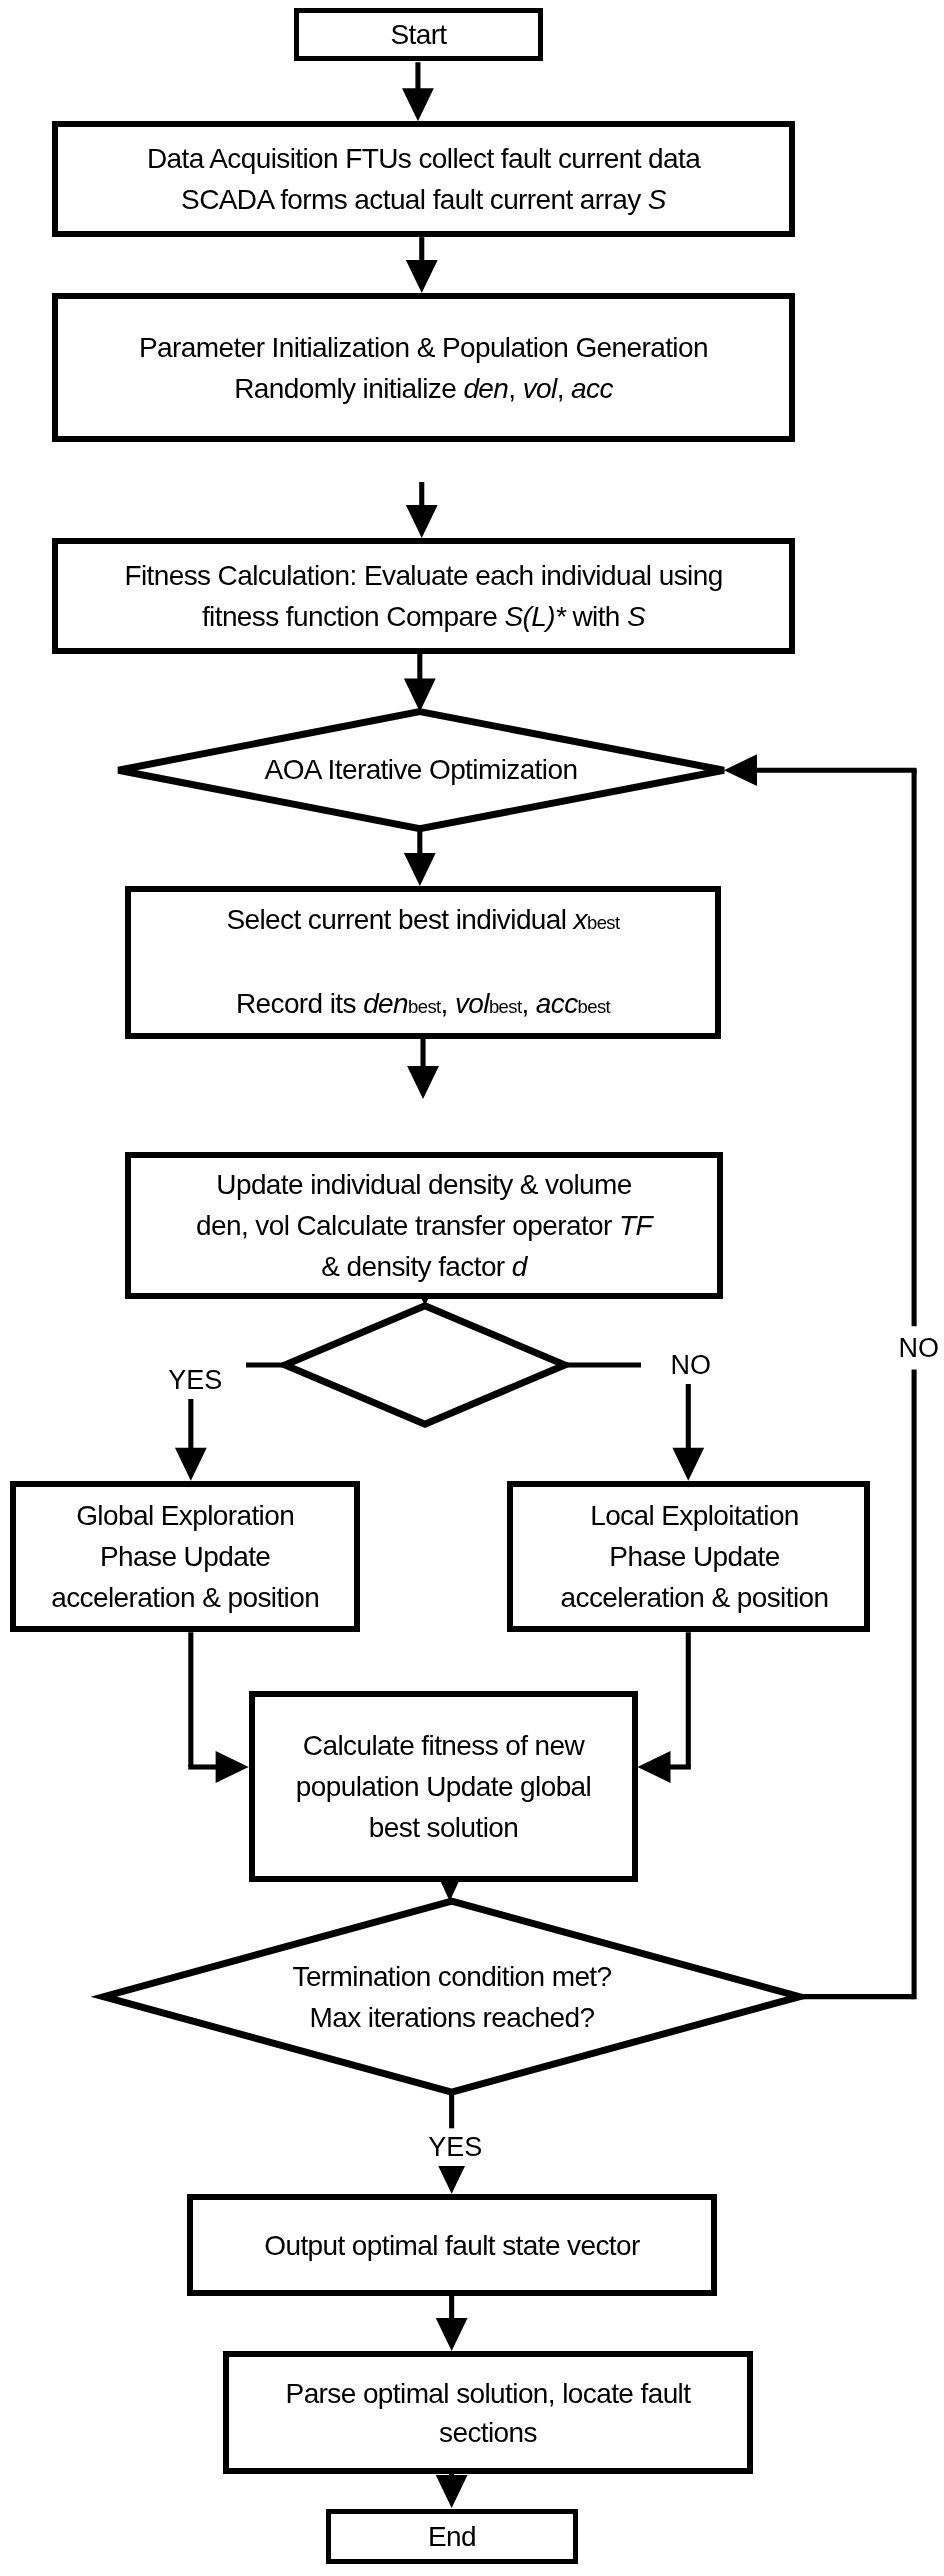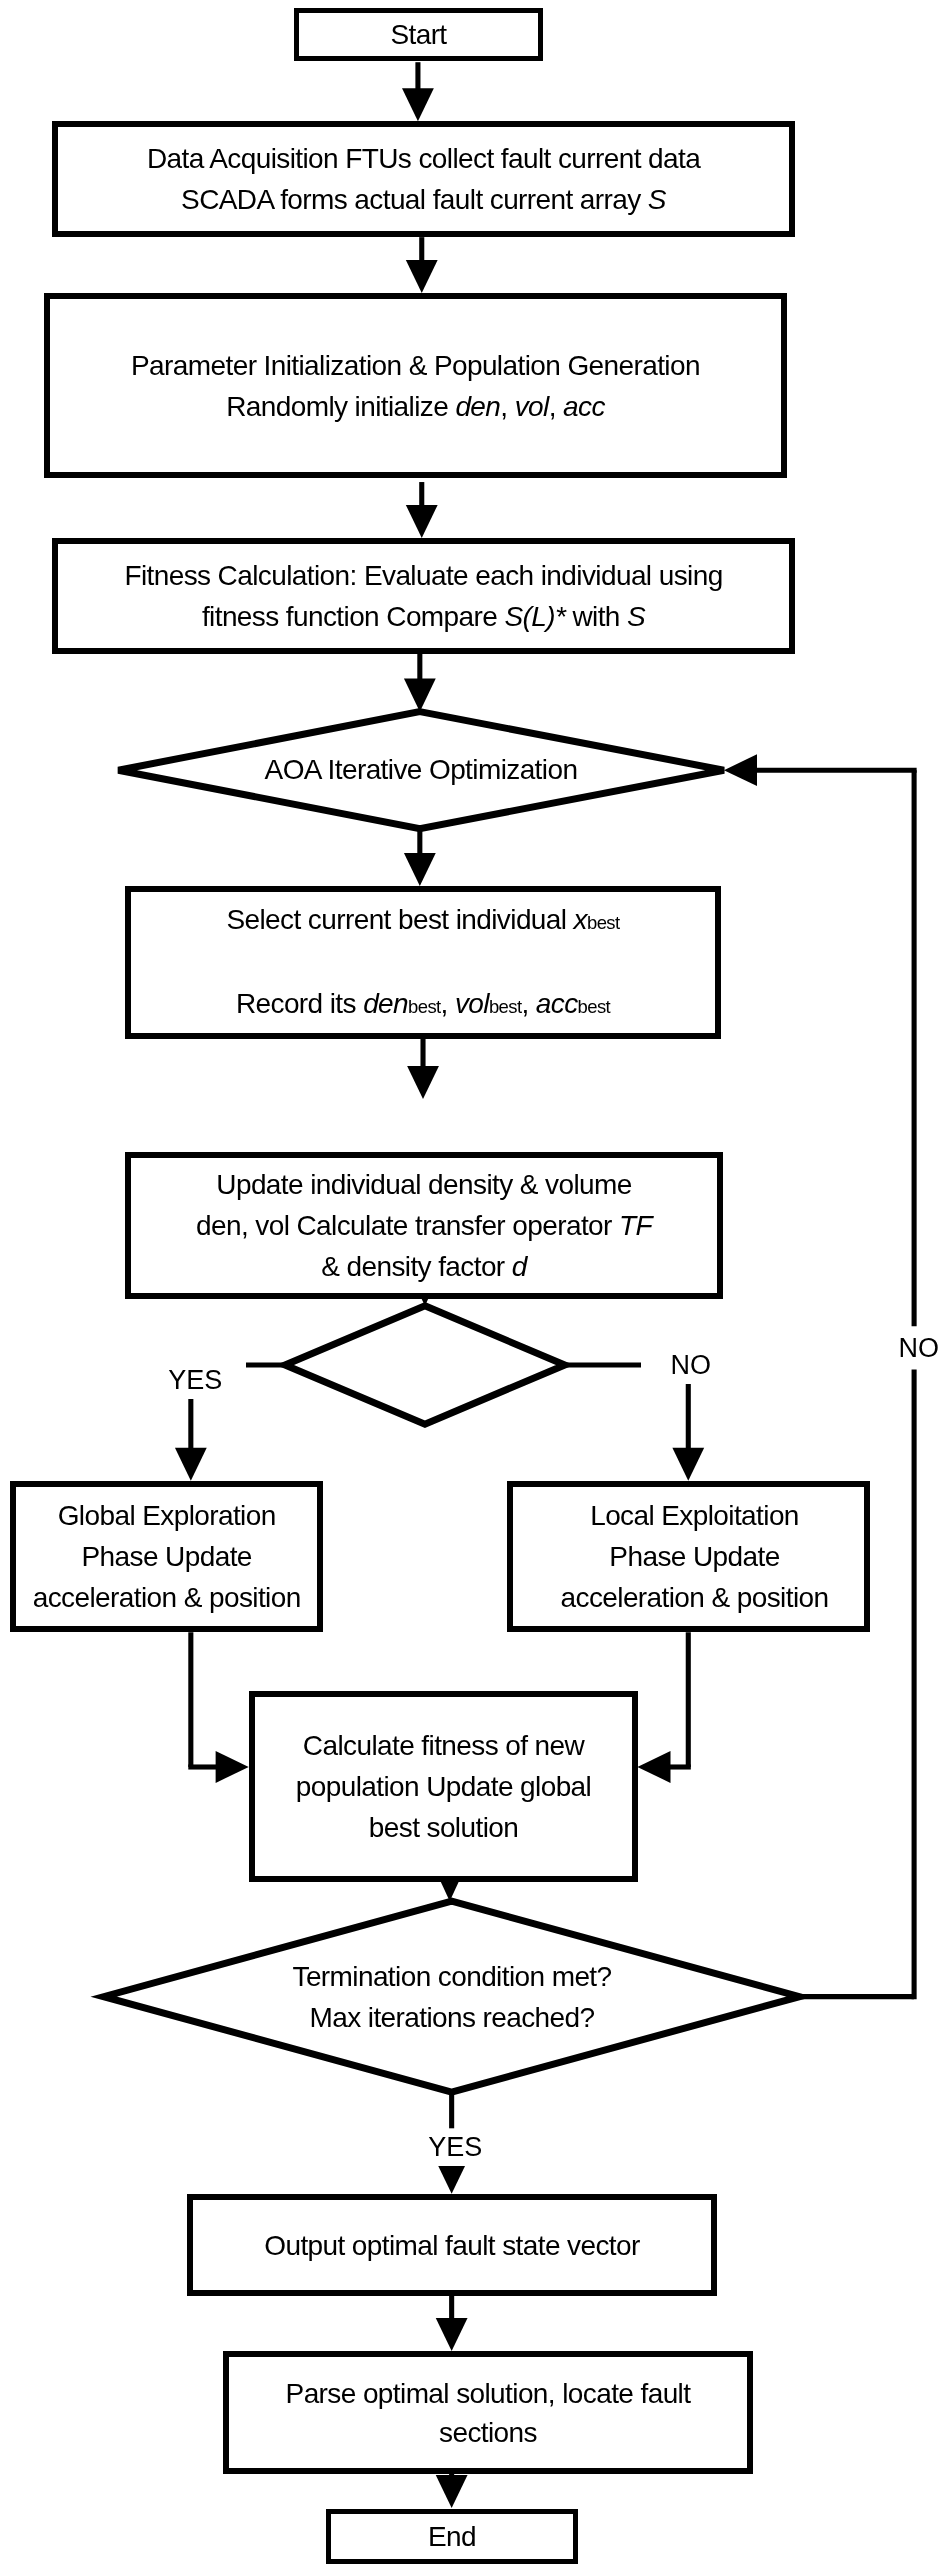--- a/index.html
+++ b/index.html
@@ -146,21 +146,21 @@
 
   <div class="node thin" style="left:294px; top:8.3px; width:249px; height:53px;">
     <span class="ln">Start</span>
   </div>
 
   <div class="node" style="left:52px; top:121px; width:743px; height:116px;">
     <span class="ln">Data Acquisition FTUs collect fault current data</span>
     <span class="ln"><span>SCADA forms actual fault current array </span><span class="it">S</span></span>
   </div>
 
-  <div class="node" style="left:44px; top:293px; width:743px; height:185px;">
+  <div class="node" style="left:52px; top:293px; width:743px; height:149px;">
     <span class="ln">Parameter Initialization &amp; Population Generation</span>
     <span class="ln"><span>Randomly initialize </span><span class="it">den</span><span>, </span><span class="it">vol</span><span>, </span><span class="it">acc</span></span>
   </div>
 
   <div class="node" style="left:52px; top:538px; width:743px; height:116px;">
     <span class="ln">Fitness Calculation: Evaluate each individual using</span>
     <span class="ln"><span>fitness function Compare </span><span class="it">S(L)*</span><span> with </span><span class="it">S</span></span>
   </div>
 
   <div class="dlabel" style="left:118px; top:711px; width:606px; height:117px;">
@@ -179,21 +179,21 @@
   </div>
 
 
   <div class="edge-label" style="left:145px; top:1362px; width:93px; height:34px;">
     <span>YES</span>
   </div>
   <div class="edge-label" style="left:641px; top:1347px; width:92px; height:34px;">
     <span>NO</span>
   </div>
 
-  <div class="node" style="left:10.2px; top:1481px; width:313px; height:151px;">
+  <div class="node" style="left:10.2px; top:1481px; width:350px; height:151px;">
     <span class="ln small">Global Exploration</span>
     <span class="ln small">Phase Update</span>
     <span class="ln small">acceleration &amp; position</span>
   </div>
 
   <div class="node" style="left:507px; top:1481px; width:363px; height:151px;padding-left:12px;">
     <span class="ln small">Local Exploitation</span>
     <span class="ln small">Phase Update</span>
     <span class="ln small">acceleration &amp; position</span>
   </div>

